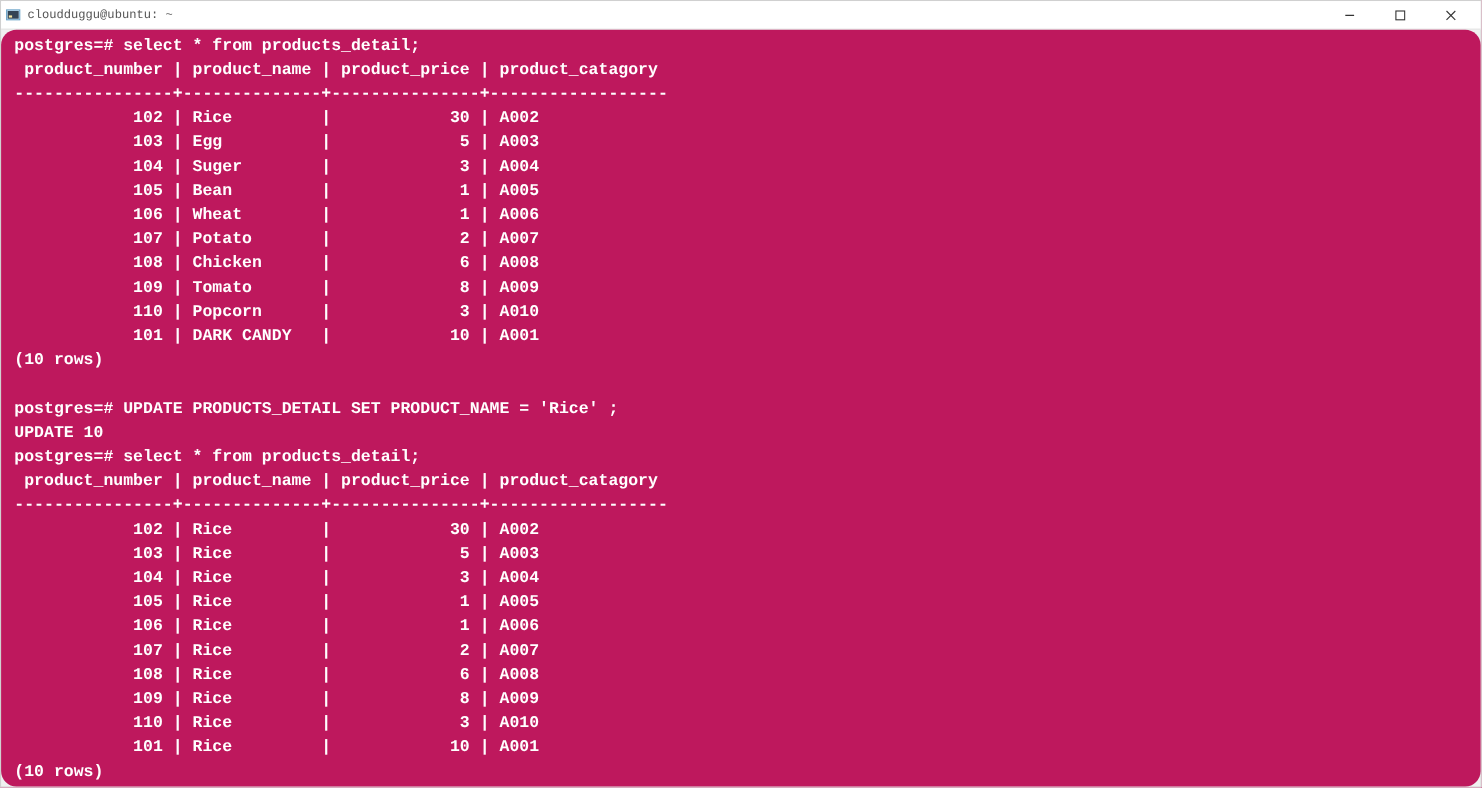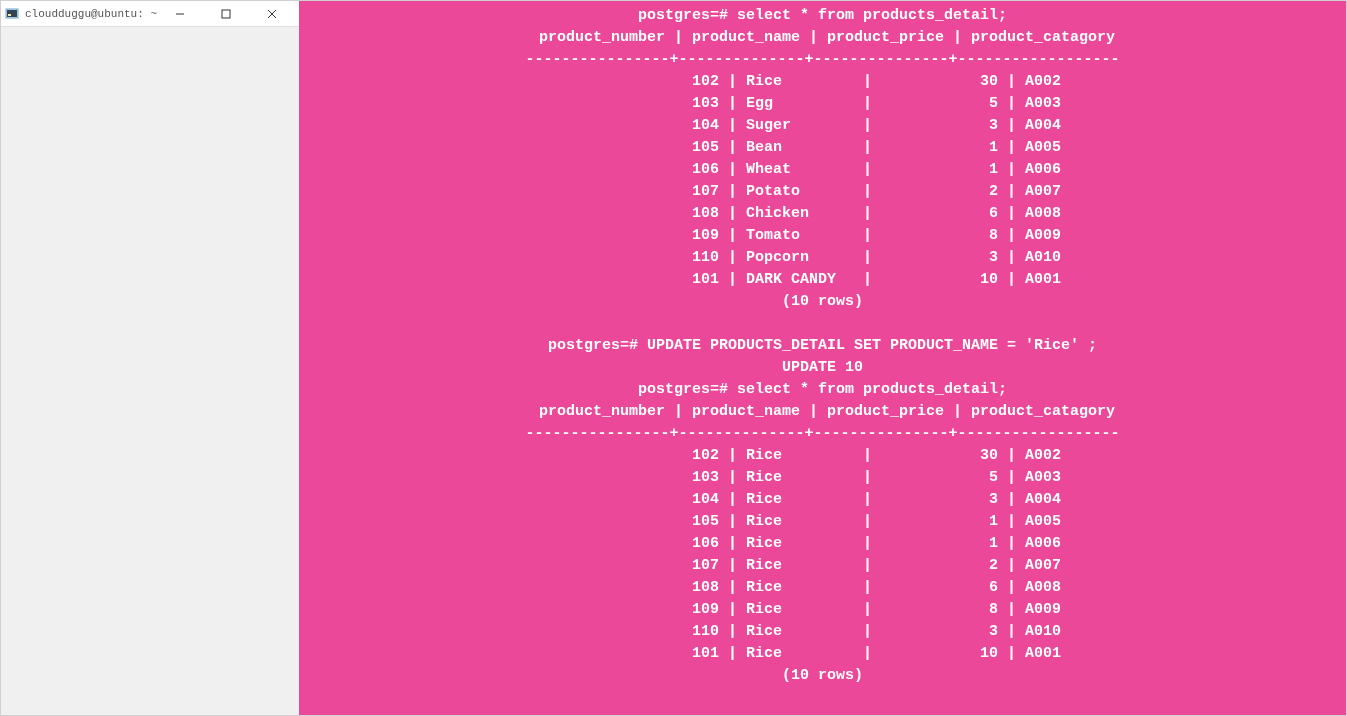--- a/index.html
+++ b/index.html
@@ -7,50 +7,50 @@
       font-family: "Consolas", "Courier New", monospace;
       background: #f0f0f0;
       width: 1347px;
       height: 716px;
       overflow: hidden;
     }
     .window {
       width: 100%;
       height: 100%;
       display: flex;
-      flex-direction: row;
+      flex-direction: column;
       border: 1px solid #d0d0d0;
-      text-align: center;
     }
     .titlebar {
       background: #ffffff;
       height: 26px;
       display: flex;
       align-items: center;
       padding: 0 4px;
       border-bottom: 1px solid #e0e0e0;
       justify-content: space-between;
     }
     .titlebar-left { display: flex; align-items: center; gap: 6px; }
     .titlebar-title { font-size: 11px; color: #555; }
     .titlebar-controls { display: flex; gap: 0; }
     .titlebar-btn {
       width: 46px; height: 26px; display: flex; align-items: center; justify-content: center;
       font-size: 12px; color: #333; cursor: default;
     }
     .terminal {
       flex: 1;
-      background: #ec4899;
+      background: #be185d;
       color: #ffffff;
-      padding: 4px 2px;
+      padding: 4px 12px;
       font-size: 15px;
       line-height: 22px;
       font-weight: bold;
       white-space: pre;
       overflow: hidden;
+      border-radius: 14px;
     }
     .putty-icon {
       width: 14px; height: 14px;
     }
   </style>
 </head>
 <body>
 
 <div class="window">
   <div class="titlebar">

